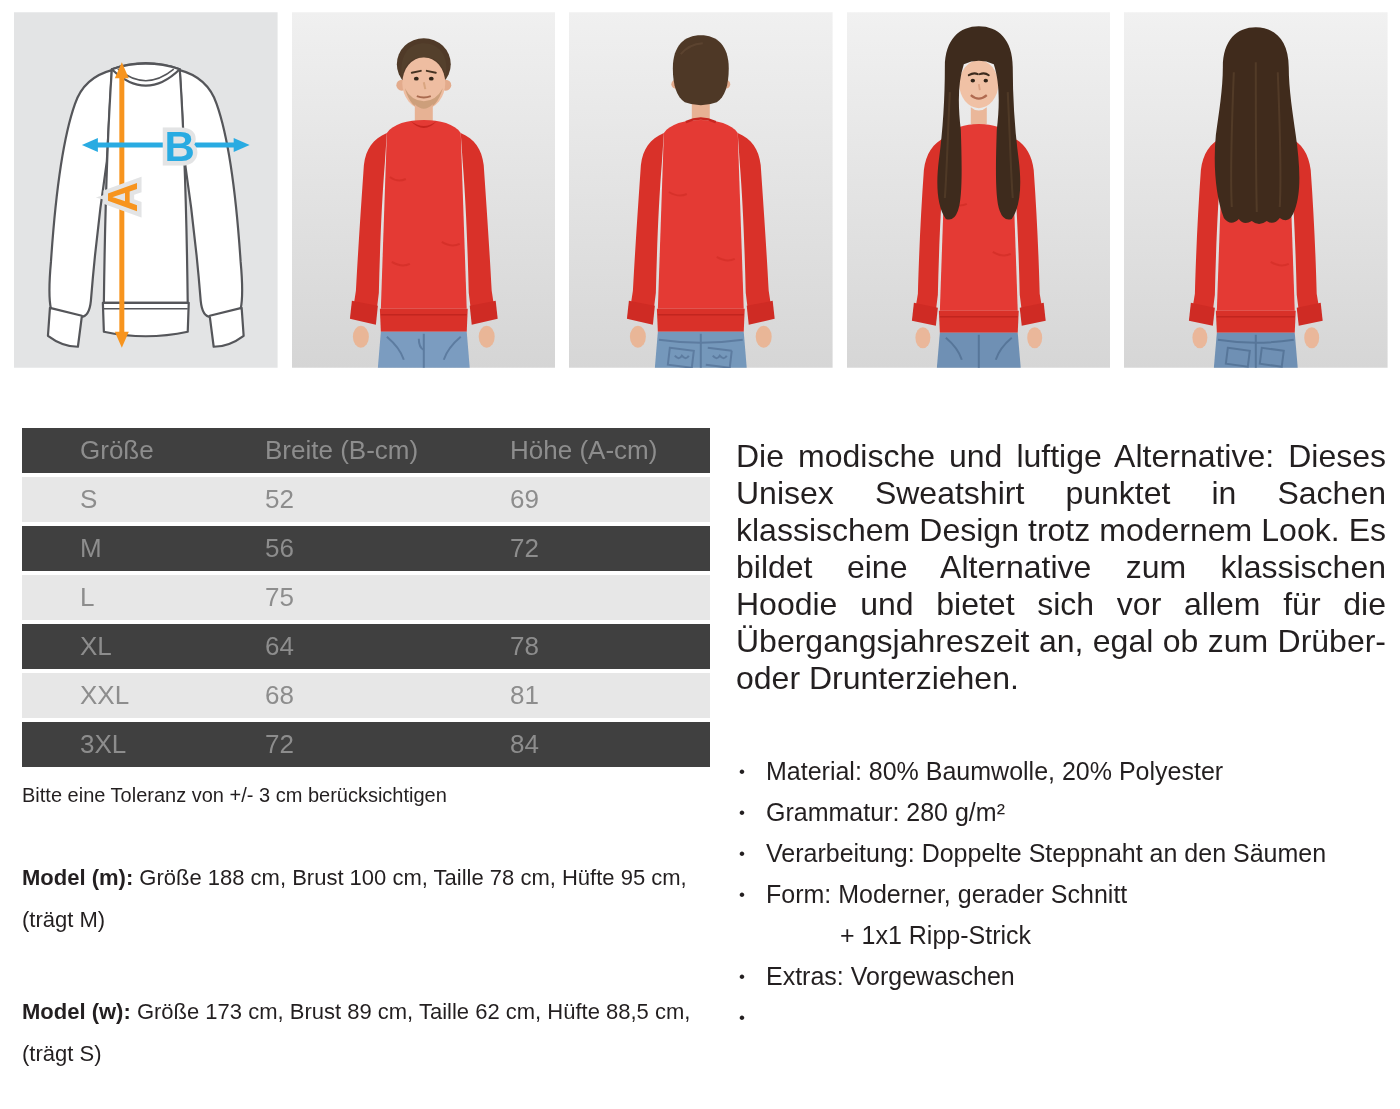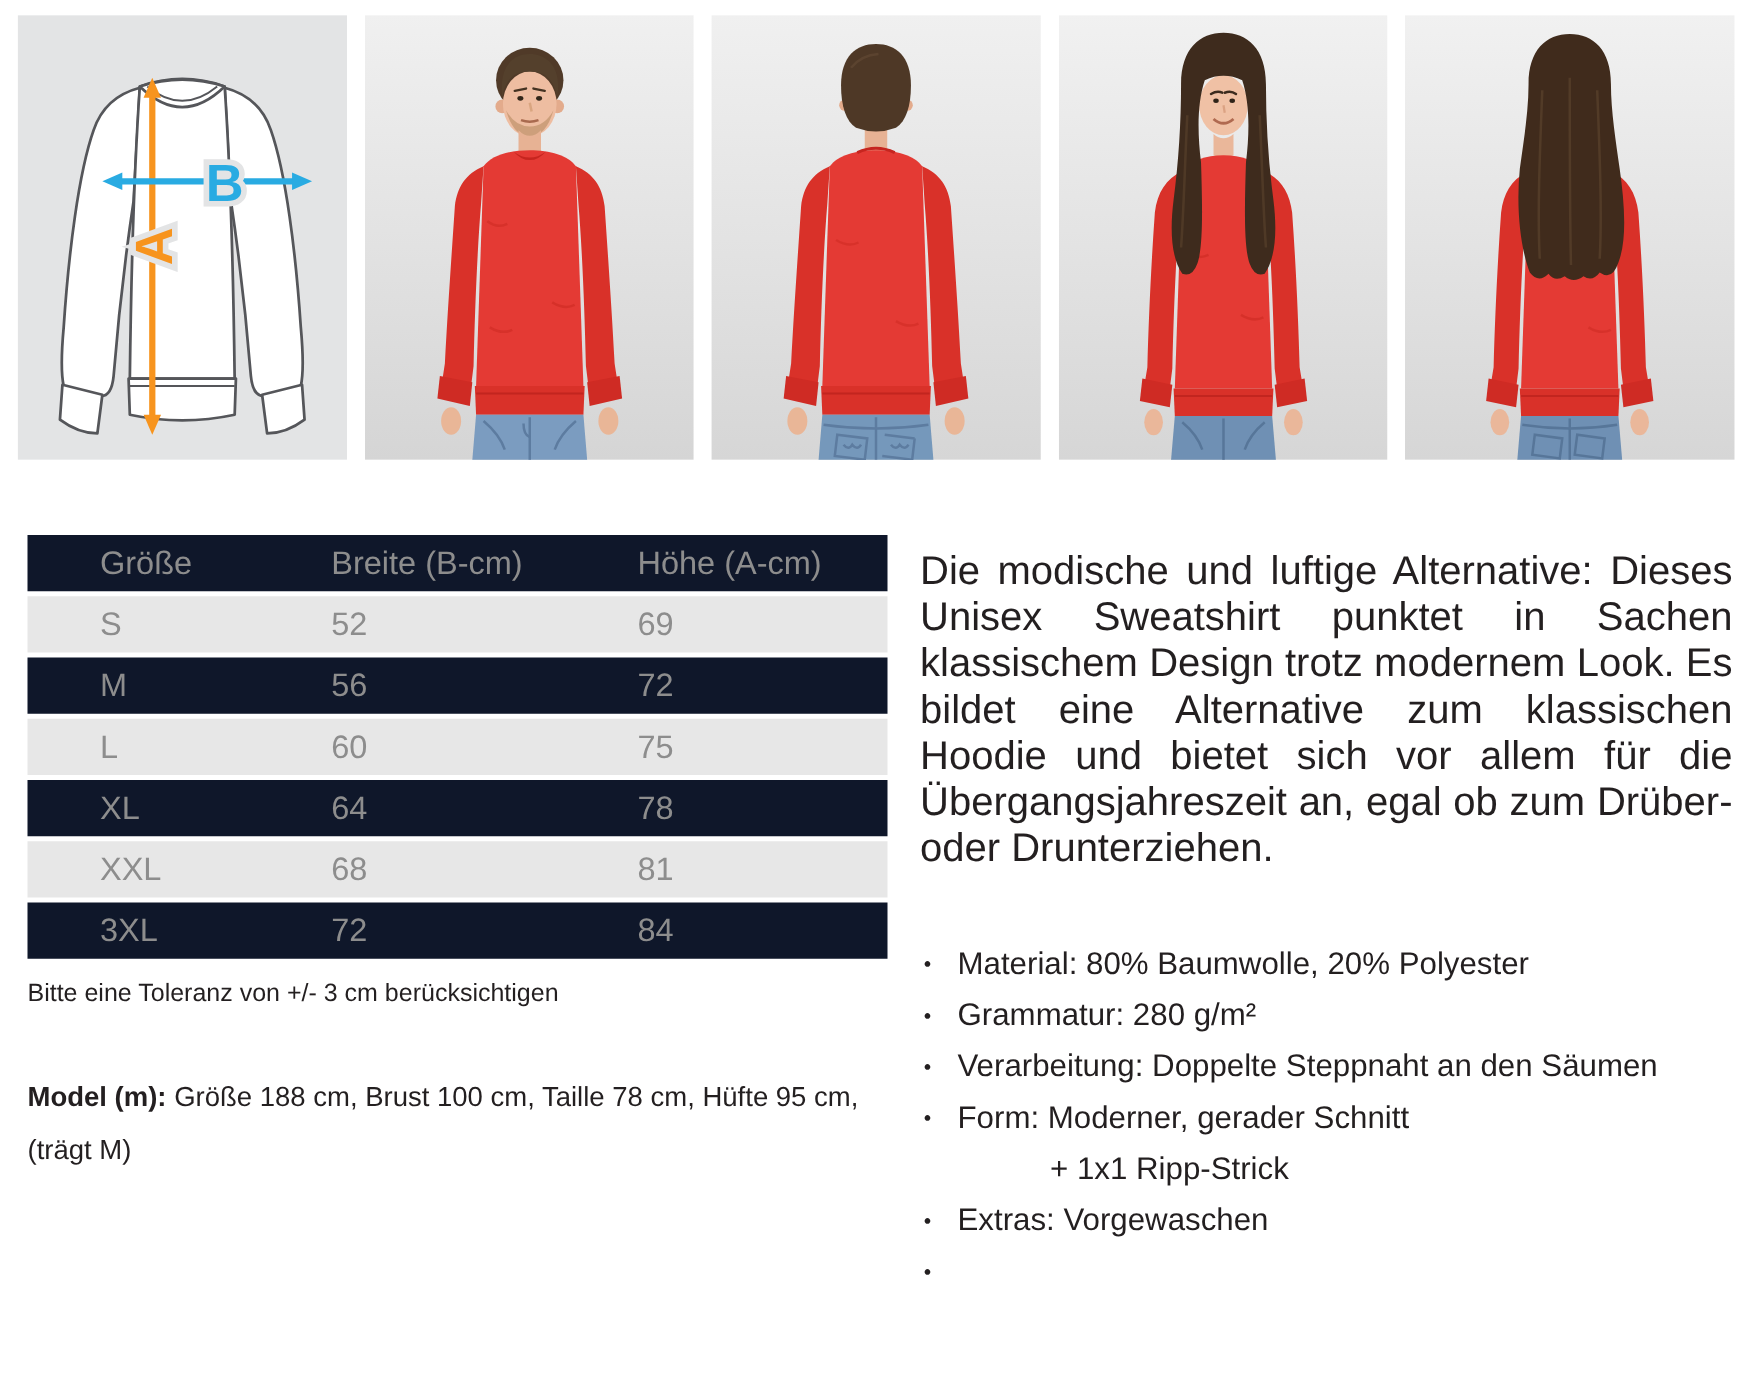--- a/index.html
+++ b/index.html
@@ -12,21 +12,21 @@
   .panel svg{display:block;width:100%;height:100%;}
 
   
   .content{display:flex;margin-top:60px;align-items:flex-start;}
   .col-left{width:688px;margin-left:22px;flex:none;}
   .col-right{flex:1;margin-left:26px;margin-right:14px;}
 
   
   .size-table{width:688px;}
   .trow{display:grid;grid-template-columns:185px 245px 1fr;align-items:center;height:45px;
-        padding-left:58px;margin-bottom:4px;font-size:26px;color:#8d8d8d;background:#0f172a;}
+        padding-left:58px;margin-bottom:4px;font-size:26px;color:#8d8d8d;background:#404040;}
   .trow.dark{background:#e7e7e7;}
 
   .tolerance{font-size:20px;margin:17px 0 0 0;color:#231f20;}
   .model{font-size:22px;line-height:42px;margin:50px 0 0 0;max-width:680px;}
   .model strong{font-weight:bold;}
 
   .desc{font-size:32px;line-height:37px;text-align:justify;margin:10px 0 0 0;}
   .features{list-style:none;margin:54px 0 0 0;padding:0;font-size:25px;}
   .features li{position:relative;padding-left:30px;line-height:41px;}
   .features li .dot{position:absolute;left:3px;top:0;font-size:17px;line-height:41px;color:#231f20;}
@@ -267,21 +267,20 @@
           <div>52</div>
           <div>69</div>
         </div>
         <div class="trow">
           <div>M</div>
           <div>56</div>
           <div>72</div>
         </div>
         <div class="trow dark">
           <div>L</div>
-          <div>60</div>
           <div>75</div>
         </div>
         <div class="trow">
           <div>XL</div>
           <div>64</div>
           <div>78</div>
         </div>
         <div class="trow dark">
           <div>XXL</div>
           <div>68</div>
@@ -291,20 +290,21 @@
           <div>3XL</div>
           <div>72</div>
           <div>84</div>
         </div>
       </div>
 
       <p class="tolerance">Bitte eine Toleranz von +/- 3 cm berücksichtigen</p>
 
       <p class="model"><strong>Model (m):</strong><span> Größe 188 cm, Brust 100 cm, Taille 78 cm, Hüfte 95 cm, (trägt M)</span></p>
 
+      <p class="model"><strong>Model (w):</strong><span> Größe 173 cm, Brust 89 cm, Taille 62 cm, Hüfte 88,5 cm, (trägt S)</span></p>
     </div>
 
     <div class="col-right">
       <p class="desc">Die modische und luftige Alternative: Dieses Unisex Sweatshirt punktet in Sachen klassischem Design trotz modernem Look. Es bildet eine Alternative zum klassischen Hoodie und bietet sich vor allem für die Übergangsjahreszeit an, egal ob zum Drüber- oder Drunterziehen.</p>
 
       <ul class="features">
         <li><span class="dot">•</span><span class="txt">Material: 80% Baumwolle, 20% Polyester</span></li>
         <li><span class="dot">•</span><span class="txt">Grammatur: 280 g/m²</span></li>
         <li><span class="dot">•</span><span class="txt">Verarbeitung: Doppelte Steppnaht an den Säumen</span></li>
         <li><span class="dot">•</span><span class="txt">Form: Moderner, gerader Schnitt</span></li>

